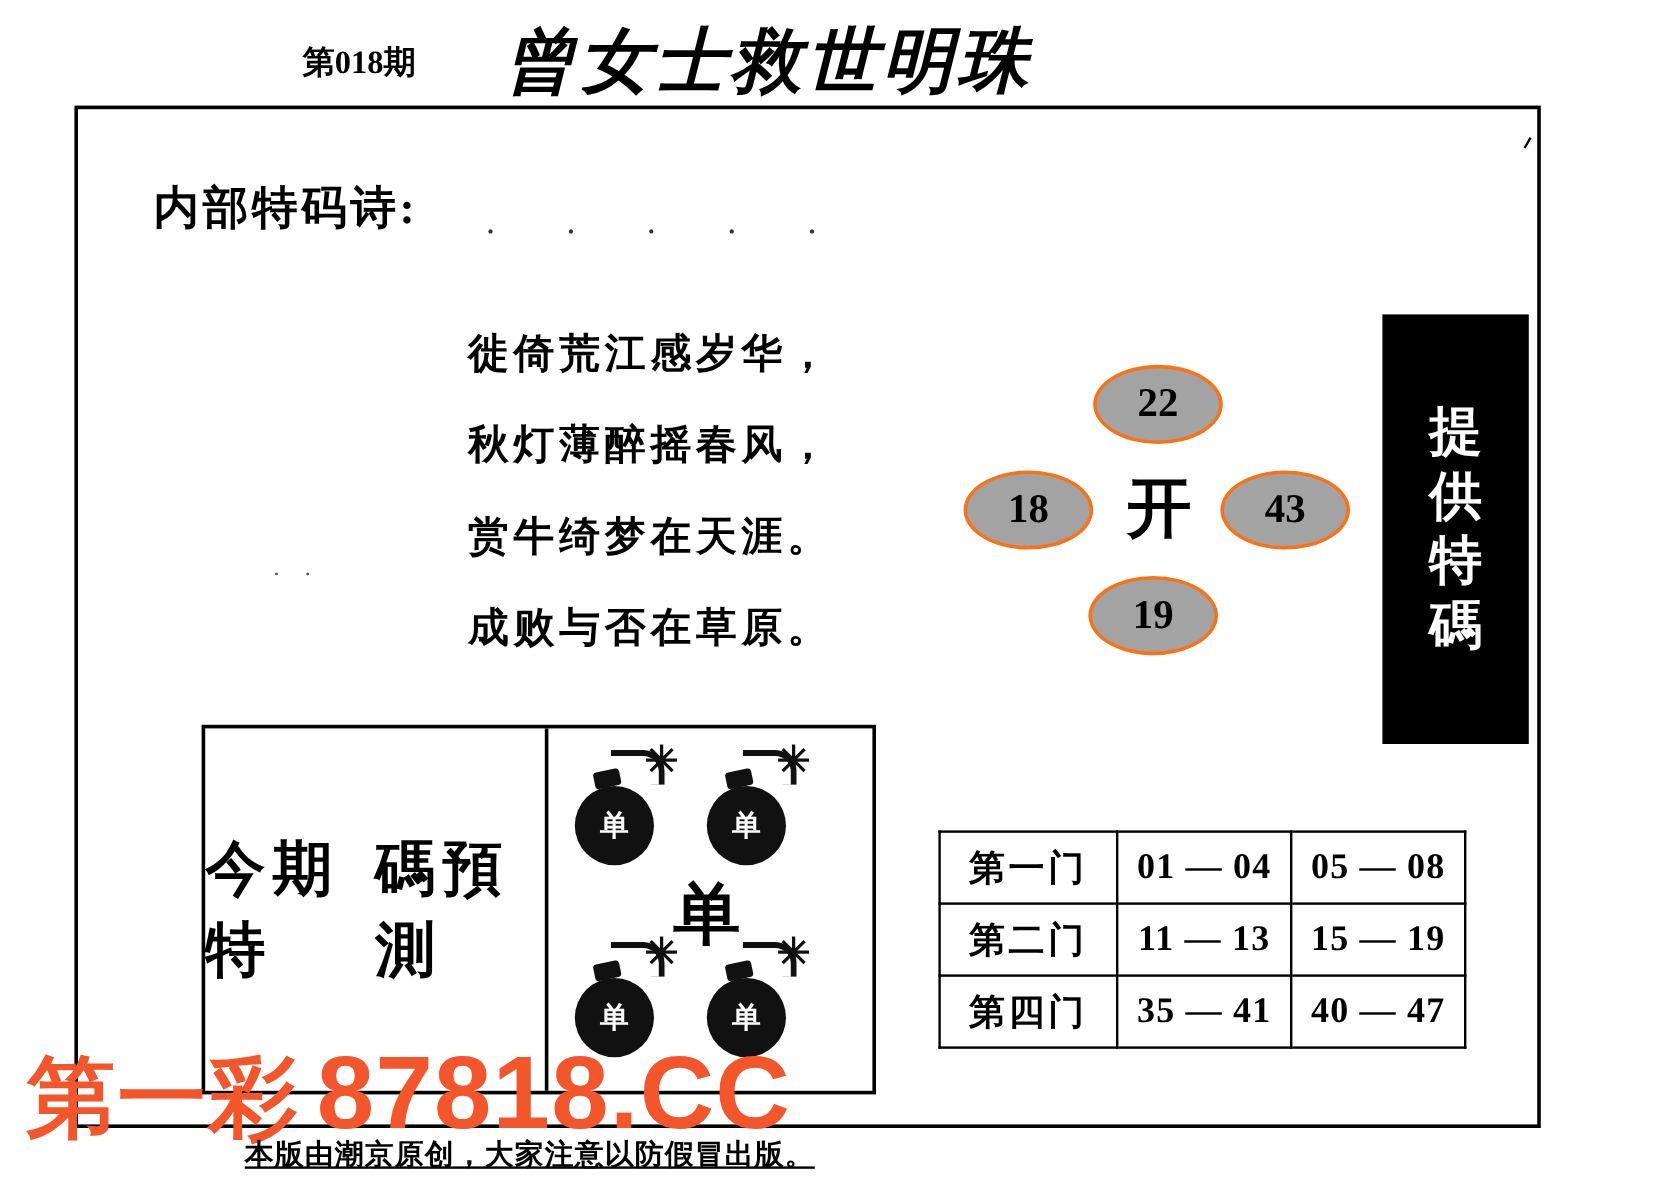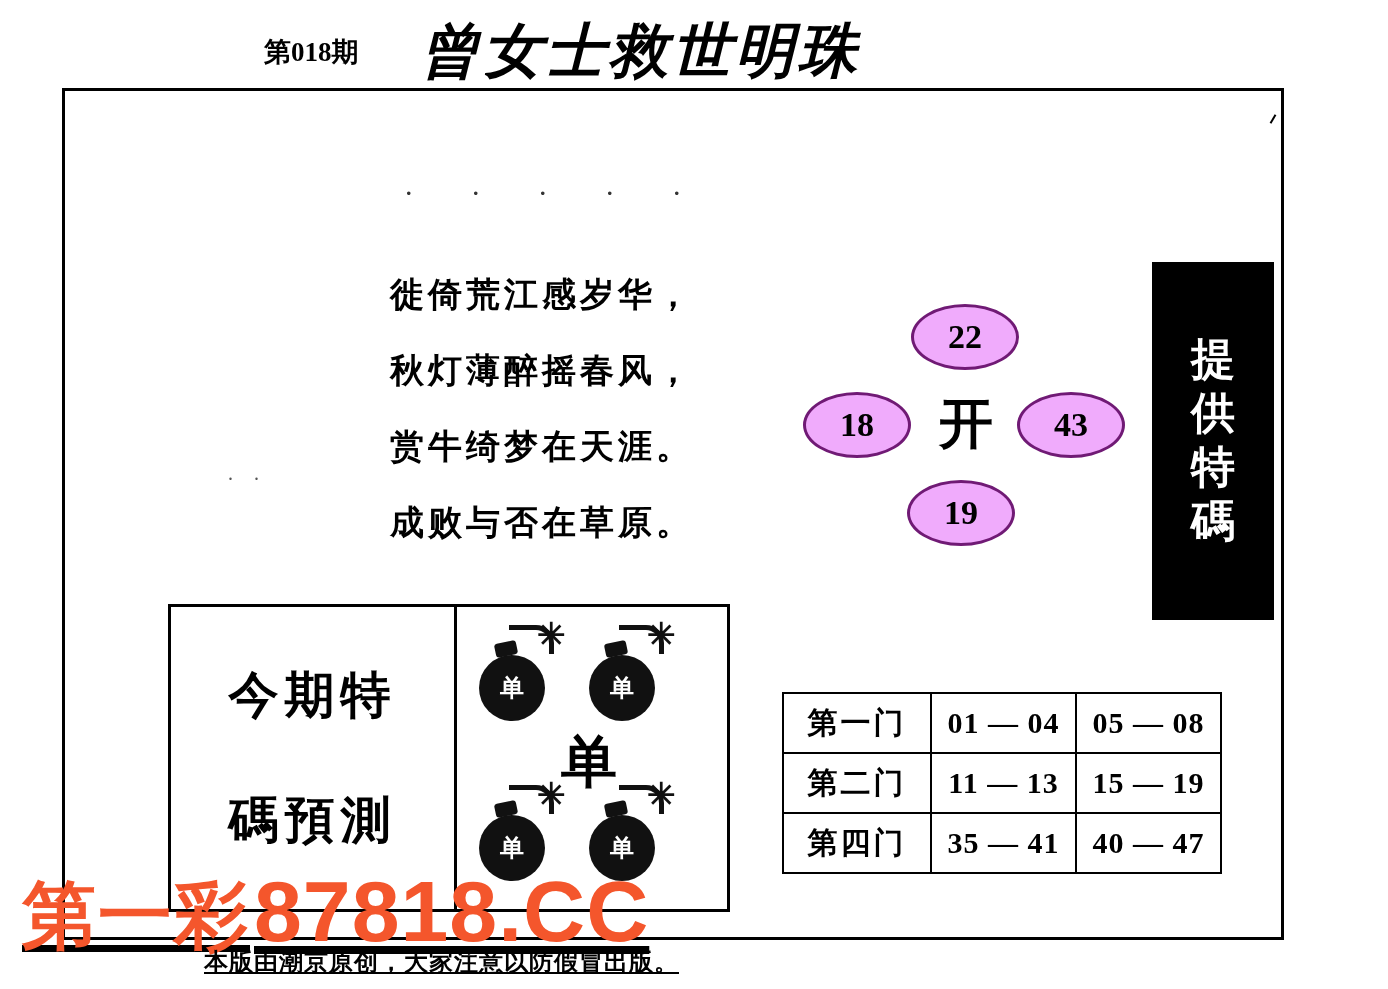--- a/index.html
+++ b/index.html
@@ -14,21 +14,21 @@
     font-family: "Liberation Serif", serif;
     overflow: hidden;
   }
   .page {
     position: absolute;
     inset: 0;
   }
   
   .issue-label {
     position: absolute;
-    left: 264px;
+    left: 252px;
     top: 34px;
     font-family: "Liberation Serif", serif;
     font-size: 27px;
     font-weight: bold;
     letter-spacing: 0px;
     color: #000;
   }
   .main-title {
     position: absolute;
     left: 410px;
@@ -98,31 +98,31 @@
     position: absolute;
     left: 795px;
     top: 300px;
     width: 350px;
     height: 250px;
   }
   .ball {
     position: absolute;
     width: 108px;
     height: 66px;
-    border: 3px solid #701a75;
+    border: 3px solid #f97316;
     border-radius: 50%;
     box-sizing: border-box;
     display: flex;
     align-items: center;
     justify-content: center;
     font-size: 34px;
     font-weight: bold;
     font-family: "Liberation Serif", serif;
     color: #000;
-    background: #f0abfc;
+    background: #a3a3a3;
   }
   .ball.top   { left: 116px; top: 4px; }
   .ball.left  { left: 8px;   top: 92px; }
   .ball.right { left: 222px; top: 92px; }
   .ball.bottom{ left: 112px; top: 180px; }
   .kai {
     position: absolute;
     left: 128px;
     top: 88px;
     width: 86px;
@@ -164,21 +164,21 @@
     height: 308px;
     border: 3px solid #000;
     box-sizing: border-box;
     display: flex;
   }
   .pred-left {
     width: 286px;
     border-right: 3px solid #000;
     box-sizing: border-box;
     display: flex;
-    flex-direction: column;
+    flex-direction: row;
     align-items: center;
     justify-content: space-around;
     padding: 26px 0;
   }
   .pred-left div {
     font-size: 50px;
     font-weight: bold;
     letter-spacing: 6px;
     color: #000;
   }
@@ -260,23 +260,22 @@
     margin-top: 36px;
   }
   .gates td.gate-name { width: 144px; letter-spacing: 3px; }
   
   .watermark {
     position: absolute;
     left: 22px;
     top: 862px;
     display: flex;
     align-items: baseline;
-    gap: 4px;
+    gap: 14px;
     pointer-events: none;
-    text-decoration: underline;
   }
   .wm-cn {
     font-size: 74px;
     font-weight: bold;
     color: #f4562c;
     font-family: "Liberation Serif", serif;
     letter-spacing: 2px;
   }
   .wm-num {
     font-size: 86px;
@@ -310,20 +309,21 @@
 <body>
 
 <div class="page">
 
   <div class="issue-label">第018期</div>
   <div class="main-title">曾女士救世明珠</div>
 
   <div class="frame"></div>
   <div class="corner-tick"></div>
 
+  <div class="poem-head">内部特码诗:</div>
   <div class="poem-dots">. . . . .</div>
   <div class="tiny-dots">. .</div>
 
   <div class="poem-lines">
     <div>徙倚荒江感岁华，</div>
     <div>秋灯薄醉摇春风，</div>
     <div>赏牛绮梦在天涯。</div>
     <div>成败与否在草原。</div>
   </div>
 

